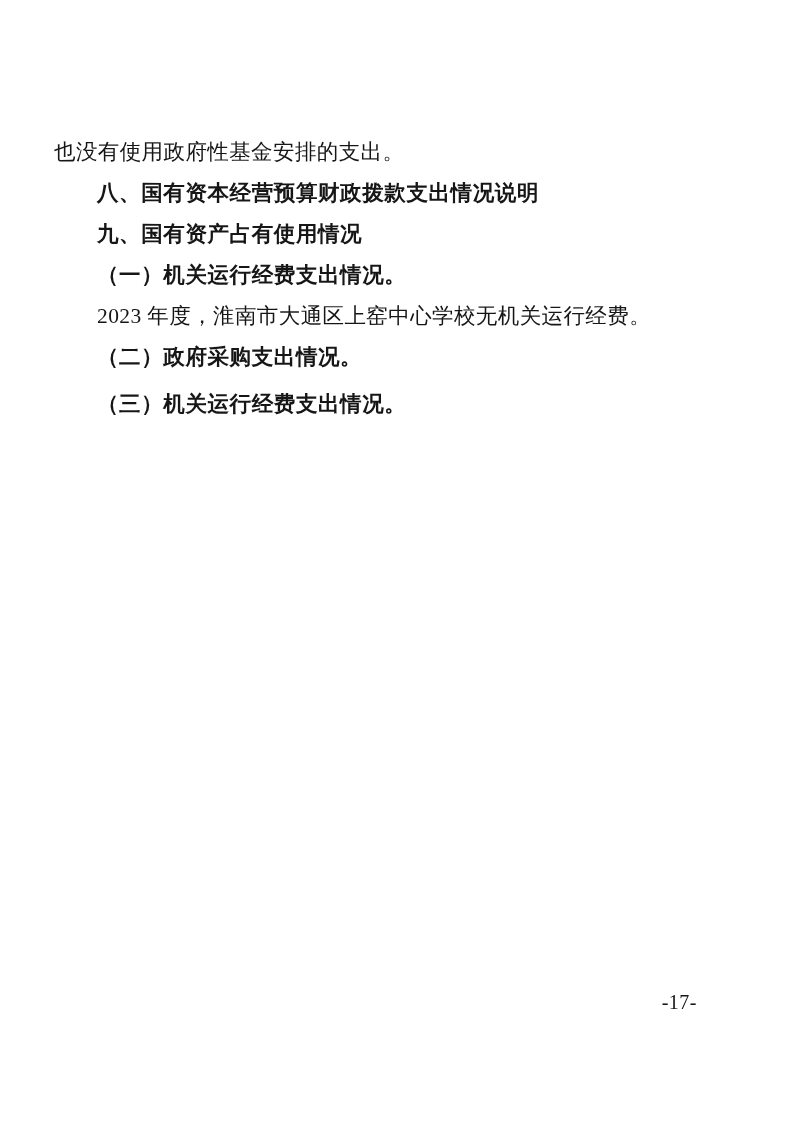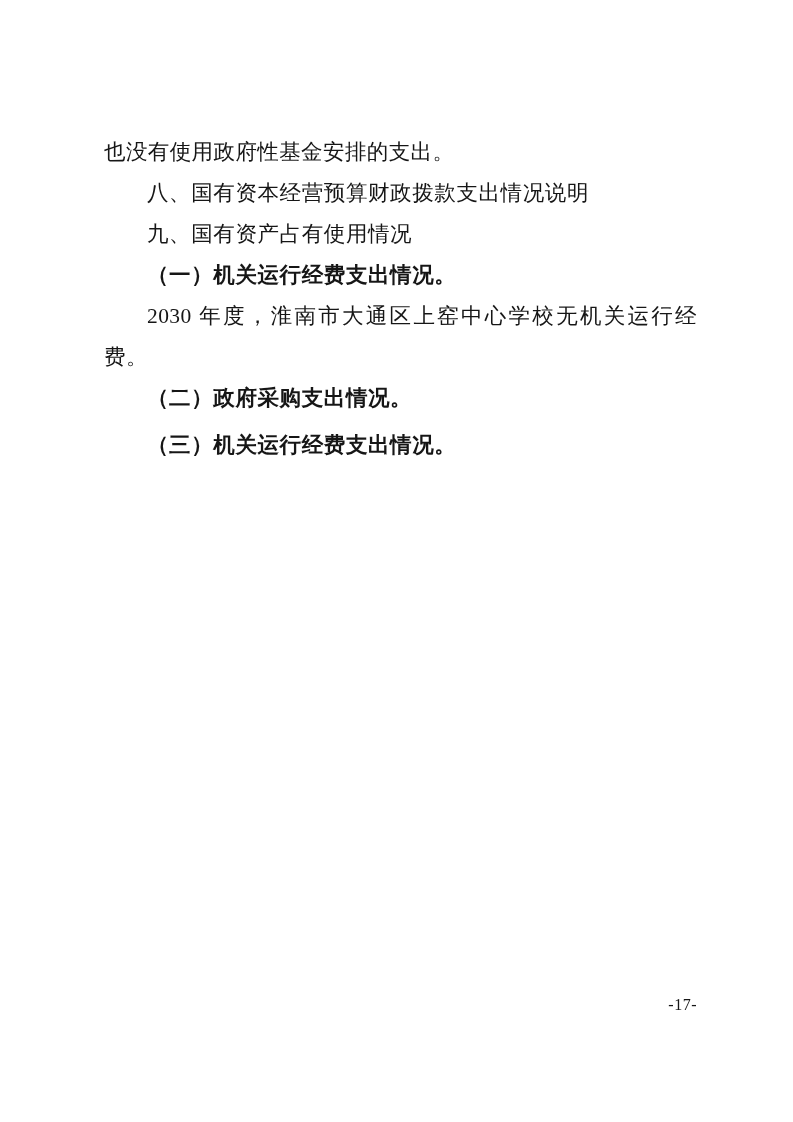--- a/index.html
+++ b/index.html
@@ -15,77 +15,77 @@
     position: relative;
     overflow: hidden;
   }
   .page {
     position: absolute;
     left: 0;
     top: 0;
     width: 793px;
     height: 1122px;
     box-sizing: border-box;
-    padding: 132px 96px 40px 104px;
+    padding: 132px 96px 40px 54px;
   }
   .doc-body {
     font-size: 21.5px;
     line-height: 41px;
     letter-spacing: 0.4px;
     text-align: justify;
     text-justify: inter-ideograph;
   }
   p {
     margin: 0;
     padding: 0;
   }
   .para {
     text-indent: 0;
   }
   .indent2 {
     text-indent: 2em;
   }
   .heading {
-    font-weight: normal;
+    font-weight: bold;
     text-indent: 2em;
     letter-spacing: 0.6px;
   }
   .subheading {
     font-weight: bold;
     text-indent: 2em;
     letter-spacing: 0.6px;
   }
   .gap-sm {
     height: 6px;
   }
   .page-number {
     position: absolute;
     right: 96px;
     bottom: 108px;
-    font-size: 16px;
+    font-size: 20px;
     letter-spacing: 0.5px;
     color: #161616;
   }
 </style>
 </head>
 <body>
 
 <div class="page">
   <div class="doc-body">
 
     <p class="para">也没有使用政府性基金安排的支出。</p>
 
     <p class="heading">八、国有资本经营预算财政拨款支出情况说明</p>
 
 
     <p class="heading">九、国有资产占有使用情况</p>
 
     <p class="subheading">（一）机关运行经费支出情况。</p>
 
-    <p class="indent2">2030 年度，淮南市大通区上窑中心学校无机关运行经费。</p>
+    <p class="indent2">2023 年度，淮南市大通区上窑中心学校无机关运行经费。</p>
 
     <p class="subheading">（二）政府采购支出情况。</p>
 
 
     <div class="gap-sm"></div>
 
     <p class="subheading">（三）机关运行经费支出情况。</p>
 
 
   </div>

